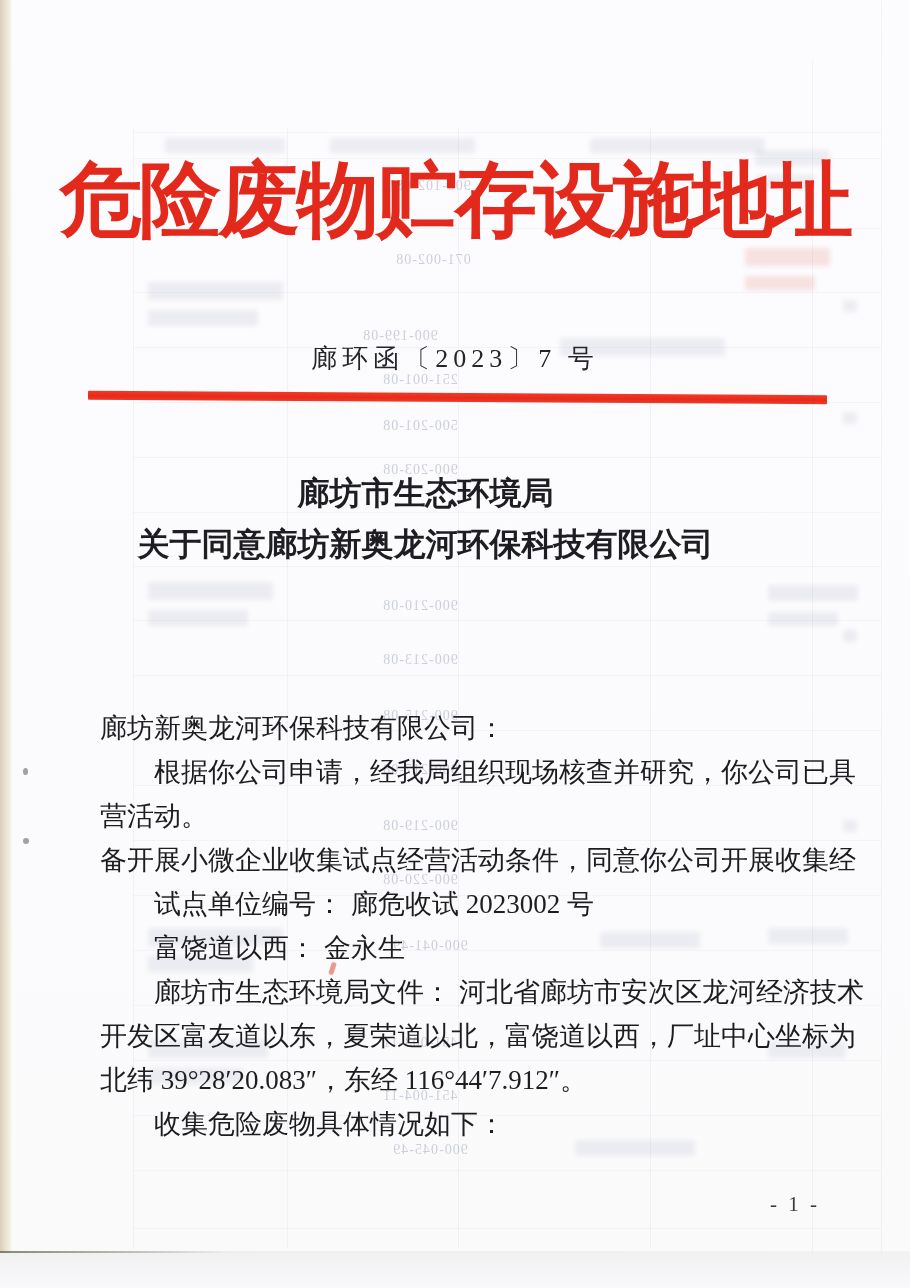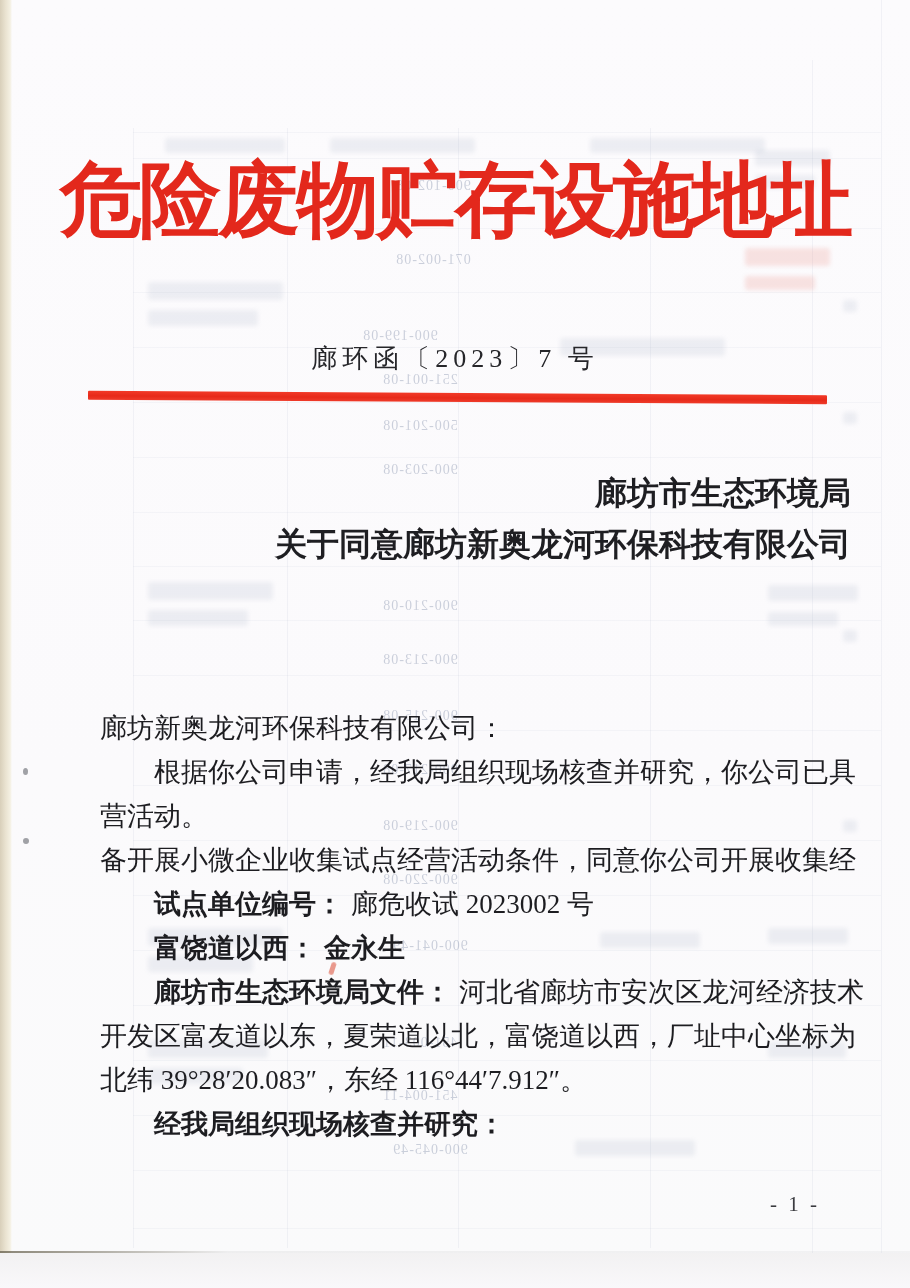--- a/index.html
+++ b/index.html
@@ -51,33 +51,33 @@
   .doc-number{
     position:absolute;left:0;top:341px;width:910px;
     text-align:center;font-size:26px;letter-spacing:5px;color:#26262a;
   }
   .red-rule{
     position:absolute;left:88px;top:393px;width:739px;height:9px;
     background:linear-gradient(180deg,#f23a28 0%,#e72a1a 55%,#ef3b2a 100%);
     transform:rotate(0.35deg);border-radius:1px;
   }
   .letter-title{
-    position:absolute;left:0;top:468px;width:851px;text-align:right;
+    position:absolute;left:0;top:468px;width:851px;text-align:center;
     color:#1e1e22;
   }
   .letter-title .tline{
     font-size:32px;font-weight:700;line-height:51px;white-space:nowrap;
   }
   .body-block{
     position:absolute;left:100px;top:706px;width:736px;
     font-size:27px;line-height:44px;color:#1d1d21;
   }
   .line{white-space:nowrap;height:44px;}
   .indent{padding-left:54px;}
-  .body-block b{font-weight:700;}
+  .body-block b{font-weight:400;}
   .lbl{margin-right:8px;}
   .page-number{
     position:absolute;left:0;top:1192px;width:820px;text-align:right;
     font-size:21px;letter-spacing:3px;color:#3b3b40;
   }
   .speck{position:absolute;background:#55585f;opacity:0.55;border-radius:50%;}
   .speck-red{position:absolute;width:5px;height:13px;background:#de5a45;opacity:0.6;border-radius:3px;transform:rotate(18deg);filter:blur(0.4px);}
 </style>
 </head>
 <body>
@@ -184,21 +184,21 @@
       <b class="lbl">富饶道以西：</b><b>金永生</b>
     </div>
 
     <div class="line indent">
       <b class="lbl">廊坊市生态环境局文件：</b><span>河北省廊坊市安次区龙河经济技术</span>
     </div>
     <div class="line">开发区富友道以东，夏荣道以北，富饶道以西，厂址中心坐标为</div>
     <div class="line">北纬 39°28′20.083″，东经 116°44′7.912″。</div>
 
     <div class="line indent">
-      <b>经我局组织现场核查并研究：</b>
+      <b>收集危险废物具体情况如下：</b>
     </div>
   </div>
 
   <div class="page-number">- 1 -</div>
 
   <div class="speck" style="left:23px;top:768px;width:5px;height:7px;"></div>
   <div class="speck" style="left:23px;top:838px;width:6px;height:6px;"></div>
   <div class="speck-red" style="left:330px;top:962px;"></div>
 
   <div class="bottom-edge"></div>

